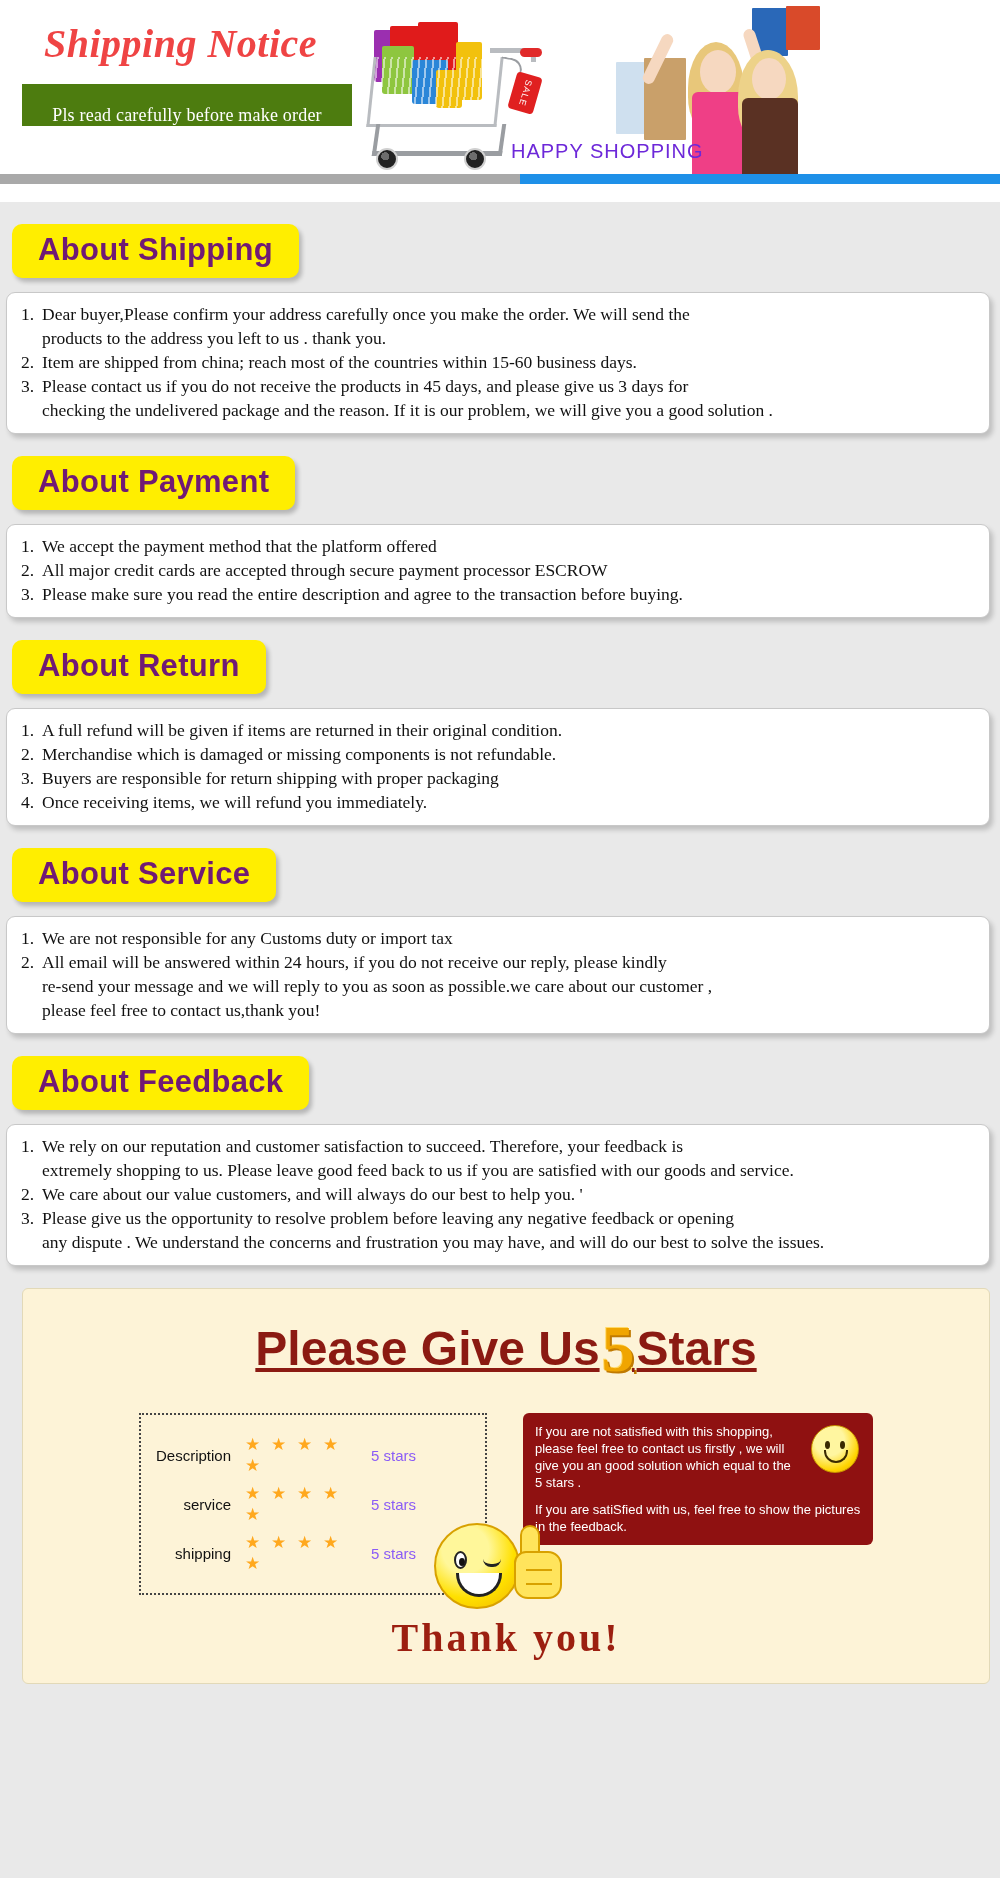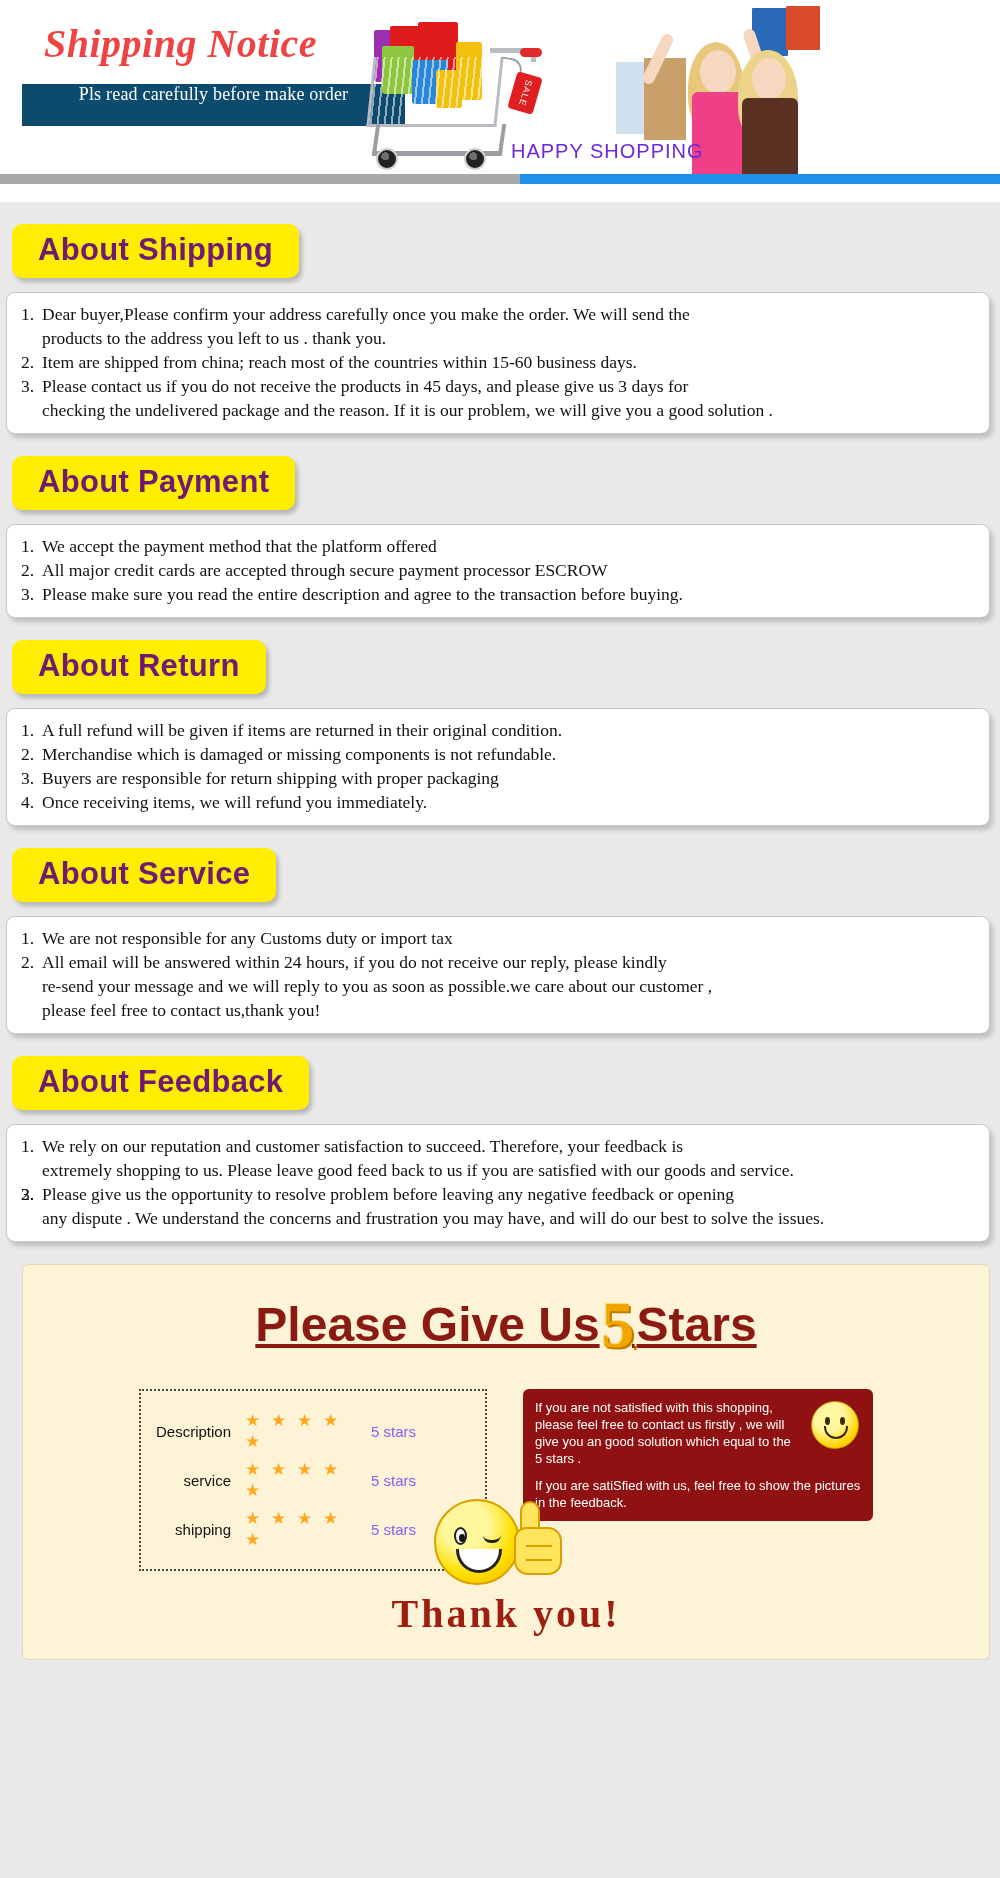--- a/index.html
+++ b/index.html
@@ -18,23 +18,23 @@
   }
   .hdr-title {
     position:absolute; left:44px; top:20px;
     font-family:"Liberation Serif", serif;
     font-style:italic; font-weight:bold;
     font-size:40px; color:#ef4444;
     letter-spacing:0.5px;
   }
   .hdr-ribbon {
     position:absolute; left:22px; top:84px;
-    width:383px; height:42px;
-    background:#0c4a6e;
-    display:flex; align-items:flex-start; justify-content:center;
+    width:330px; height:42px;
+    background:#4d7c0f;
+    display:flex; align-items:flex-end; justify-content:center;
   }
   .hdr-ribbon span {
     font-family:"Liberation Serif", serif;
     font-size:18px; color:#ffffff; letter-spacing:0.2px;
   }
   .hdr-happy {
     position:absolute; left:511px; top:140px;
     font-family:"Liberation Sans", sans-serif;
     font-size:20px; color:#6d28d9; letter-spacing:1px;
   }
@@ -358,21 +358,21 @@
             <li><span class="num">1.</span><span>We are not responsible for any Customs duty or import tax</span></li>
             <li><span class="num">2.</span><span>All email will be answered within 24 hours, if you do not receive our reply, please kindly
 re-send your message and we will reply to you as soon as possible.we care about our customer ,
 please feel free to contact us,thank you!</span></li>
           </ol>
         </div></div>
       <div class="section"><div class="tab"><span>About Feedback</span></div><div class="panel">
           <ol>
             <li><span class="num">1.</span><span>We rely on our reputation and customer satisfaction to succeed. Therefore, your feedback is
 extremely shopping to us. Please leave good feed back to us if you are satisfied with our goods and service.</span></li>
-            <li><span class="num">2.</span></li>
+            <li><span class="num">2.</span><span>We care about our value customers, and will always do our best to help you. '</span></li>
             <li><span class="num">3.</span><span>Please give us the opportunity to resolve problem before leaving any negative feedback or opening
 any dispute . We understand the concerns and frustration you may have, and will do our best to solve the issues.</span></li>
           </ol>
         </div></div>
     </div>
 
   <div class="stars-panel">
     <div class="give-line">
       <span>Please Give Us</span><span class="big5">5</span><span>Stars</span>
     </div>

